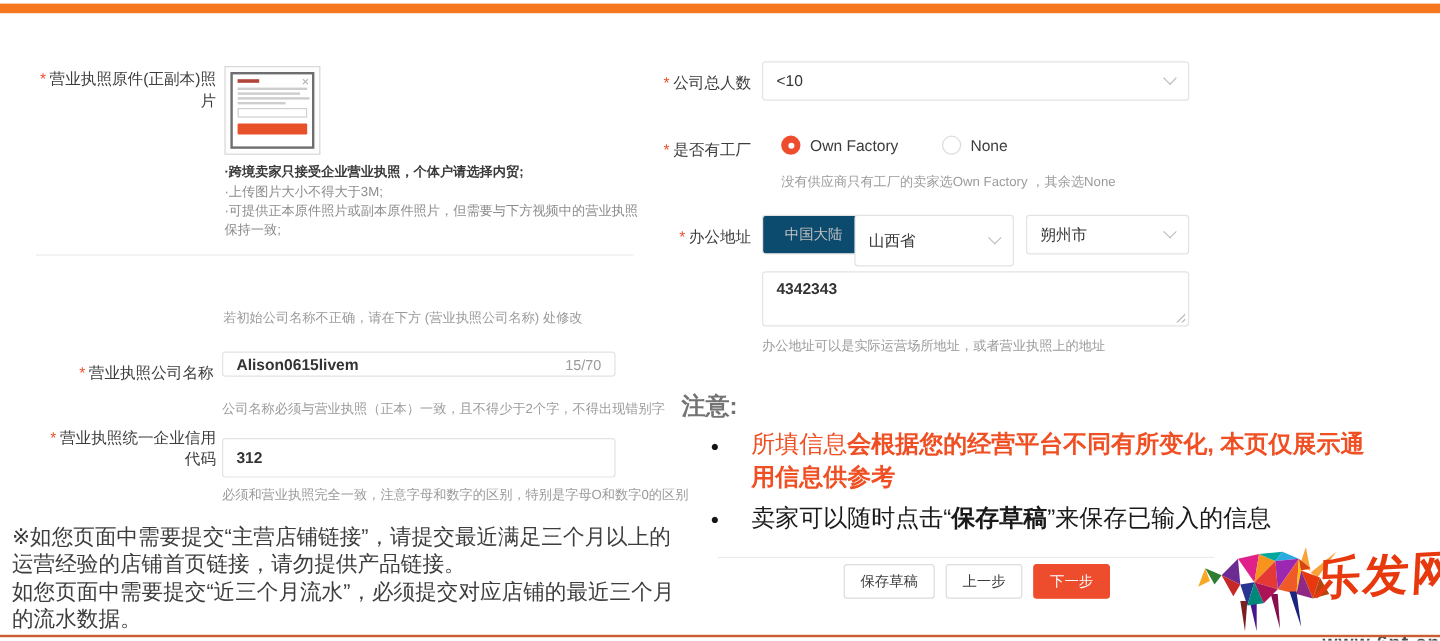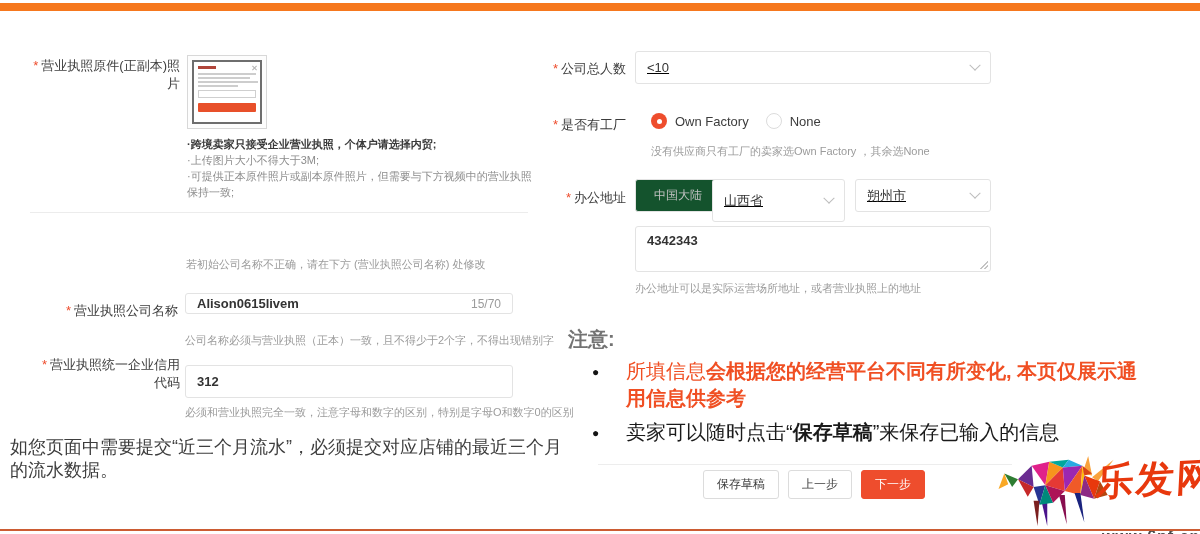--- a/index.html
+++ b/index.html
@@ -42,37 +42,37 @@
   #hint-company-name { left:185px; top:333px; }
 
   #lbl-credit { left:30px; top:356px; width:150px; }
   #input-credit { left:185px; top:365px; width:328px; height:33px; }
   #hint-credit { left:185px; top:405px; }
 
   .footnote { position:absolute; left:10px; top:436px; width:566px; font-size:18px; line-height:23px; color:#3d3d3d; }
 
   
   #lbl-size { left:538px; top:60px; width:88px; }
-  .tselect { position:absolute; border:1px solid #e3e3e3; border-radius:3px; background:#fff; display:flex; align-items:center; justify-content:space-between; padding:0 11px; cursor:pointer;text-decoration:underline; }
+  .tselect { position:absolute; border:1px solid #e3e3e3; border-radius:3px; background:#fff; display:flex; align-items:center; justify-content:space-between; padding:0 11px; cursor:pointer; }
   .tselect .val { font-size:13px; color:#333; }
   .chev { width:8px; height:8px; border-right:1.5px solid #bdbdbd; border-bottom:1.5px solid #bdbdbd; transform:rotate(45deg) translate(-2px,-2px); }
   #select-size { left:635px; top:51px; width:356px; height:33px; }
 
   #lbl-factory { left:538px; top:116px; width:88px; }
-  .radio-group { position:absolute; left:651px; top:113px; display:flex; gap:17px; align-items:flex-start; }
+  .radio-group { position:absolute; left:651px; top:113px; display:flex; gap:36px; align-items:flex-start; }
   .radio-opt { display:flex; align-items:center; gap:8px; cursor:pointer; }
   .radio { width:16px; height:16px; border-radius:50%; position:relative; }
   .radio.on { background:#ee4d2d; }
   .radio.on::after { content:""; position:absolute; left:5.5px; top:5.5px; width:5px; height:5px; border-radius:50%; background:#fff; }
   .radio.off { border:1px solid #dcdcdc; background:#fff; }
   .radio-lbl { font-size:13px; color:#3c3c3c; }
   #hint-factory { left:651px; top:144px; }
 
   #lbl-address { left:538px; top:189px; width:88px; }
-  .region-box { position:absolute; left:635px; top:179px; width:86px; height:33px; border:1px solid #e3e3e3; border-radius:3px; background:#14532d; color:#c2c2c2; font-size:12px; display:flex; align-items:center; justify-content:center; }
+  .region-box { position:absolute; left:635px; top:179px; width:86px; height:33px; border:1px solid #e3e3e3; border-radius:3px; background:#0c4a6e; color:#c2c2c2; font-size:12px; display:flex; align-items:center; justify-content:center; }
   #select-province { left:712px; top:179px; width:133px; height:43px; }
   #select-city { left:855px; top:179px; width:136px; height:33px; }
 
   .taddr { position:absolute; left:635px; top:226px; width:356px; height:46px; border:1px solid #e3e3e3; border-radius:3px; background:#fff; padding:6px 11px; font-size:13px; font-weight:600; color:#333; cursor:text; }
   .resize-h { position:absolute; right:2px; bottom:2px; width:9px; height:9px; clip-path:polygon(100% 0,100% 100%,0 100%); background:repeating-linear-gradient(-45deg,#fff 0 1.5px,#c4c4c4 1.5px 3px); cursor:nwse-resize; }
   #hint-address { left:635px; top:281px; }
 
   
   .notice { position:absolute; left:568px; top:327px; width:578px; }
   .notice-title { font-size:20px; font-weight:bold; color:#737373; line-height:24px; }
@@ -133,20 +133,21 @@
   </div>
   <div class="hint" id="hint-company-name">公司名称必须与营业执照（正本）一致，且不得少于2个字，不得出现错别字</div>
 
   <div class="flabel" id="lbl-credit"><span class="star">*</span><span>营业执照统一企业信用代码</span></div>
   <div class="tinput" id="input-credit">
     <span class="val">312</span>
   </div>
   <div class="hint" id="hint-credit">必须和营业执照完全一致，注意字母和数字的区别，特别是字母O和数字0的区别</div>
 
   <div class="footnote">
+    <div>※如您页面中需要提交“主营店铺链接”，请提交最近满足三个月以上的运营经验的店铺首页链接，请勿提供产品链接。</div>
     <div>如您页面中需要提交“近三个月流水”，必须提交对应店铺的最近三个月的流水数据。</div>
   </div>
 
   <div class="flabel" id="lbl-size"><span class="star">*</span><span>公司总人数</span></div>
   <div class="tselect" id="select-size">
     <span class="val">&lt;10</span>
     <span class="chev"></span>
   </div>
 
   <div class="flabel" id="lbl-factory"><span class="star">*</span><span>是否有工厂</span></div>

